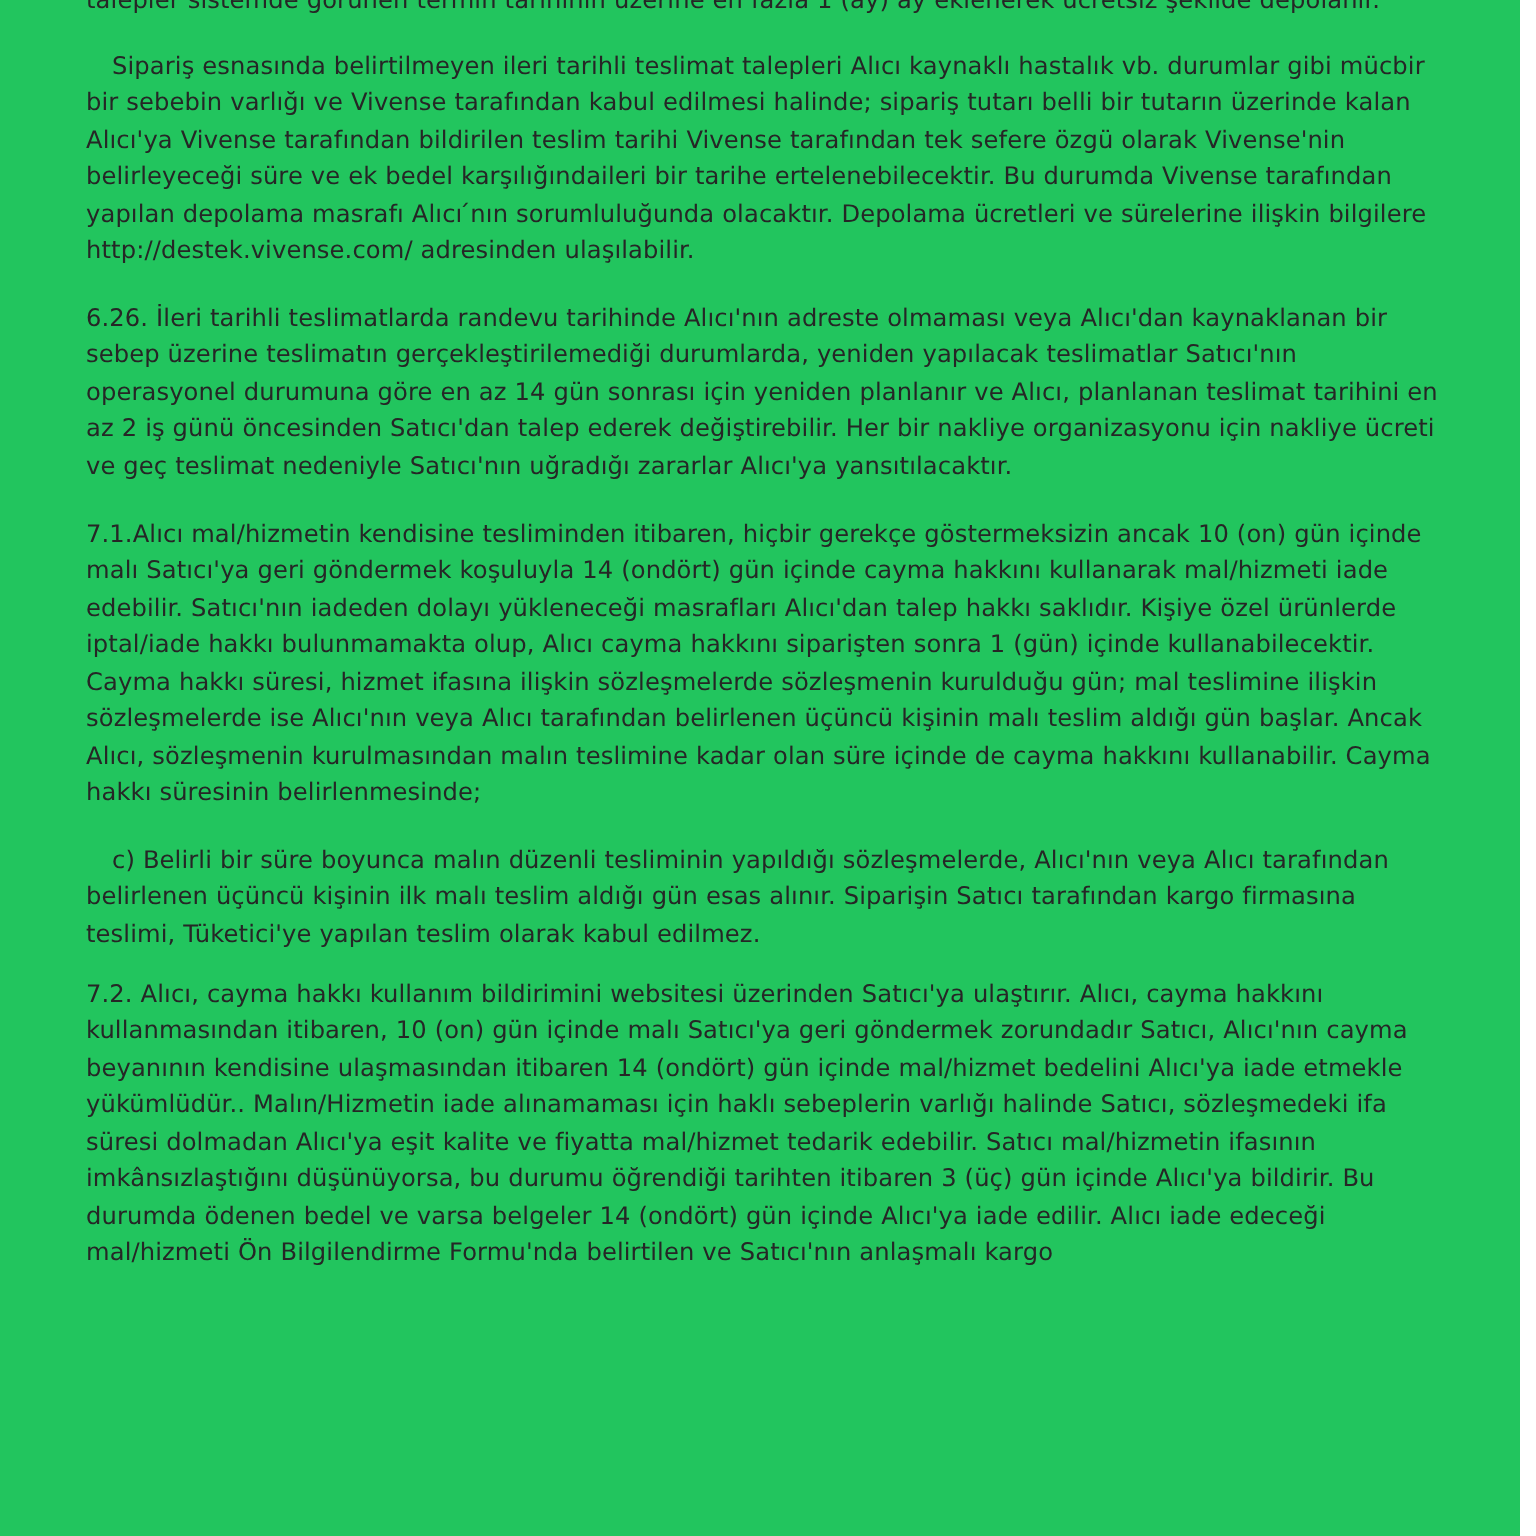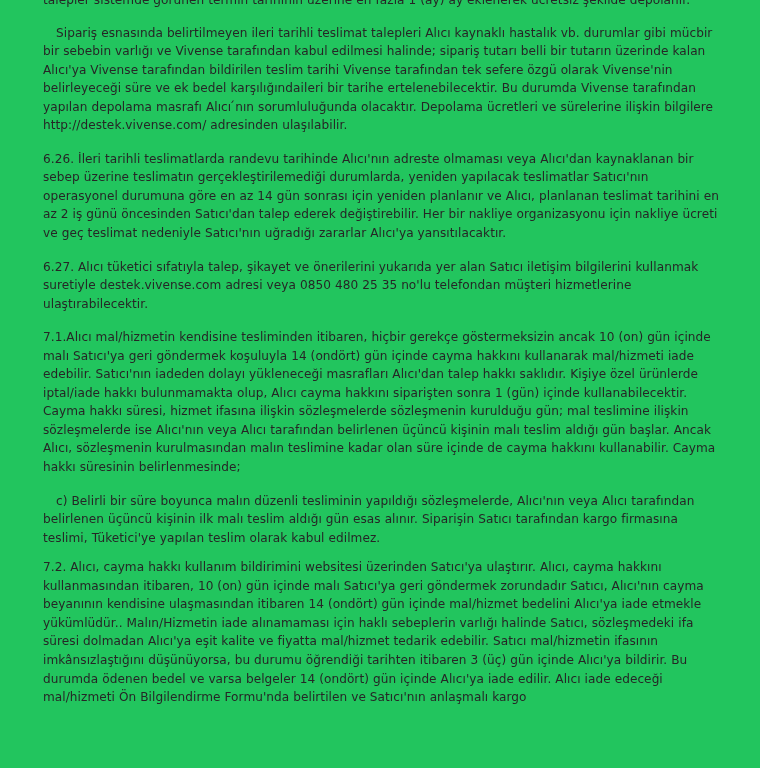--- a/index.html
+++ b/index.html
@@ -75,21 +75,20 @@
 
 <div id="page">
   <div id="doc-flow">
 
     <p class="para clipped-top">talepler sistemde görünen termin tarihinin üzerine en fazla 1 (ay) ay eklenerek ücretsiz şekilde depolanır.</p>
 
     <p class="para indent-first gap-large">Sipariş esnasında belirtilmeyen ileri tarihli teslimat talepleri Alıcı kaynaklı hastalık vb. durumlar gibi mücbir bir sebebin varlığı ve Vivense tarafından kabul edilmesi halinde; sipariş tutarı belli bir tutarın üzerinde kalan Alıcı'ya Vivense tarafından bildirilen teslim tarihi Vivense tarafından tek sefere özgü olarak Vivense'nin belirleyeceği süre ve ek bedel karşılığındaileri bir tarihe ertelenebilecektir. Bu durumda Vivense tarafından yapılan depolama masrafı Alıcı ́nın sorumluluğunda olacaktır. Depolama ücretleri ve sürelerine ilişkin bilgilere http://destek.vivense.com/ adresinden ulaşılabilir.</p>
 
     <p class="para gap-large">6.26. İleri tarihli teslimatlarda randevu tarihinde Alıcı'nın adreste olmaması veya Alıcı'dan kaynaklanan bir sebep üzerine teslimatın gerçekleştirilemediği durumlarda, yeniden yapılacak teslimatlar Satıcı'nın operasyonel durumuna göre en az 14 gün sonrası için yeniden planlanır ve Alıcı, planlanan teslimat tarihini en az 2 iş günü öncesinden Satıcı'dan talep ederek değiştirebilir. Her bir nakliye organizasyonu için nakliye ücreti ve geç teslimat nedeniyle Satıcı'nın uğradığı zararlar Alıcı'ya yansıtılacaktır.</p>
 
-    <p class="para gap-large">6.27. Alıcı tüketici sıfatıyla talep, şikayet ve önerilerini yukarıda yer alan Satıcı iletişim bilgilerini kullanmak suretiyle destek.vivense.com adresi veya 0850 480 25 35 no'lu telefondan müşteri hizmetlerine ulaştırabilecektir.</p>
 
 
     <p class="para gap-large">7.1.Alıcı mal/hizmetin kendisine tesliminden itibaren, hiçbir gerekçe göstermeksizin ancak 10 (on) gün içinde malı Satıcı'ya geri göndermek koşuluyla 14 (ondört) gün içinde cayma hakkını kullanarak mal/hizmeti iade edebilir. Satıcı'nın iadeden dolayı yükleneceği masrafları Alıcı'dan talep hakkı saklıdır. Kişiye özel ürünlerde iptal/iade hakkı bulunmamakta olup, Alıcı cayma hakkını siparişten sonra 1 (gün) içinde kullanabilecektir. Cayma hakkı süresi, hizmet ifasına ilişkin sözleşmelerde sözleşmenin kurulduğu gün; mal teslimine ilişkin sözleşmelerde ise Alıcı'nın veya Alıcı tarafından belirlenen üçüncü kişinin malı teslim aldığı gün başlar. Ancak Alıcı, sözleşmenin kurulmasından malın teslimine kadar olan süre içinde de cayma hakkını kullanabilir. Cayma hakkı süresinin belirlenmesinde;</p>
 
 
 
     <p class="para list-item gap-large">c) Belirli bir süre boyunca malın düzenli tesliminin yapıldığı sözleşmelerde, Alıcı'nın veya Alıcı tarafından belirlenen üçüncü kişinin ilk malı teslim aldığı gün esas alınır. Siparişin Satıcı tarafından kargo firmasına teslimi, Tüketici'ye yapılan teslim olarak kabul edilmez.</p>
 
     <p class="para">7.2. Alıcı, cayma hakkı kullanım bildirimini websitesi üzerinden Satıcı'ya ulaştırır. Alıcı, cayma hakkını kullanmasından itibaren, 10 (on) gün içinde malı Satıcı'ya geri göndermek zorundadır Satıcı, Alıcı'nın cayma beyanının kendisine ulaşmasından itibaren 14 (ondört) gün içinde mal/hizmet bedelini Alıcı'ya iade etmekle yükümlüdür.. Malın/Hizmetin iade alınamaması için haklı sebeplerin varlığı halinde Satıcı, sözleşmedeki ifa süresi dolmadan Alıcı'ya eşit kalite ve fiyatta mal/hizmet tedarik edebilir. Satıcı mal/hizmetin ifasının imkânsızlaştığını düşünüyorsa, bu durumu öğrendiği tarihten itibaren 3 (üç) gün içinde Alıcı'ya bildirir. Bu durumda ödenen bedel ve varsa belgeler 14 (ondört) gün içinde Alıcı'ya iade edilir. Alıcı iade edeceği mal/hizmeti Ön Bilgilendirme Formu'nda belirtilen ve Satıcı'nın anlaşmalı kargo</p>
 

